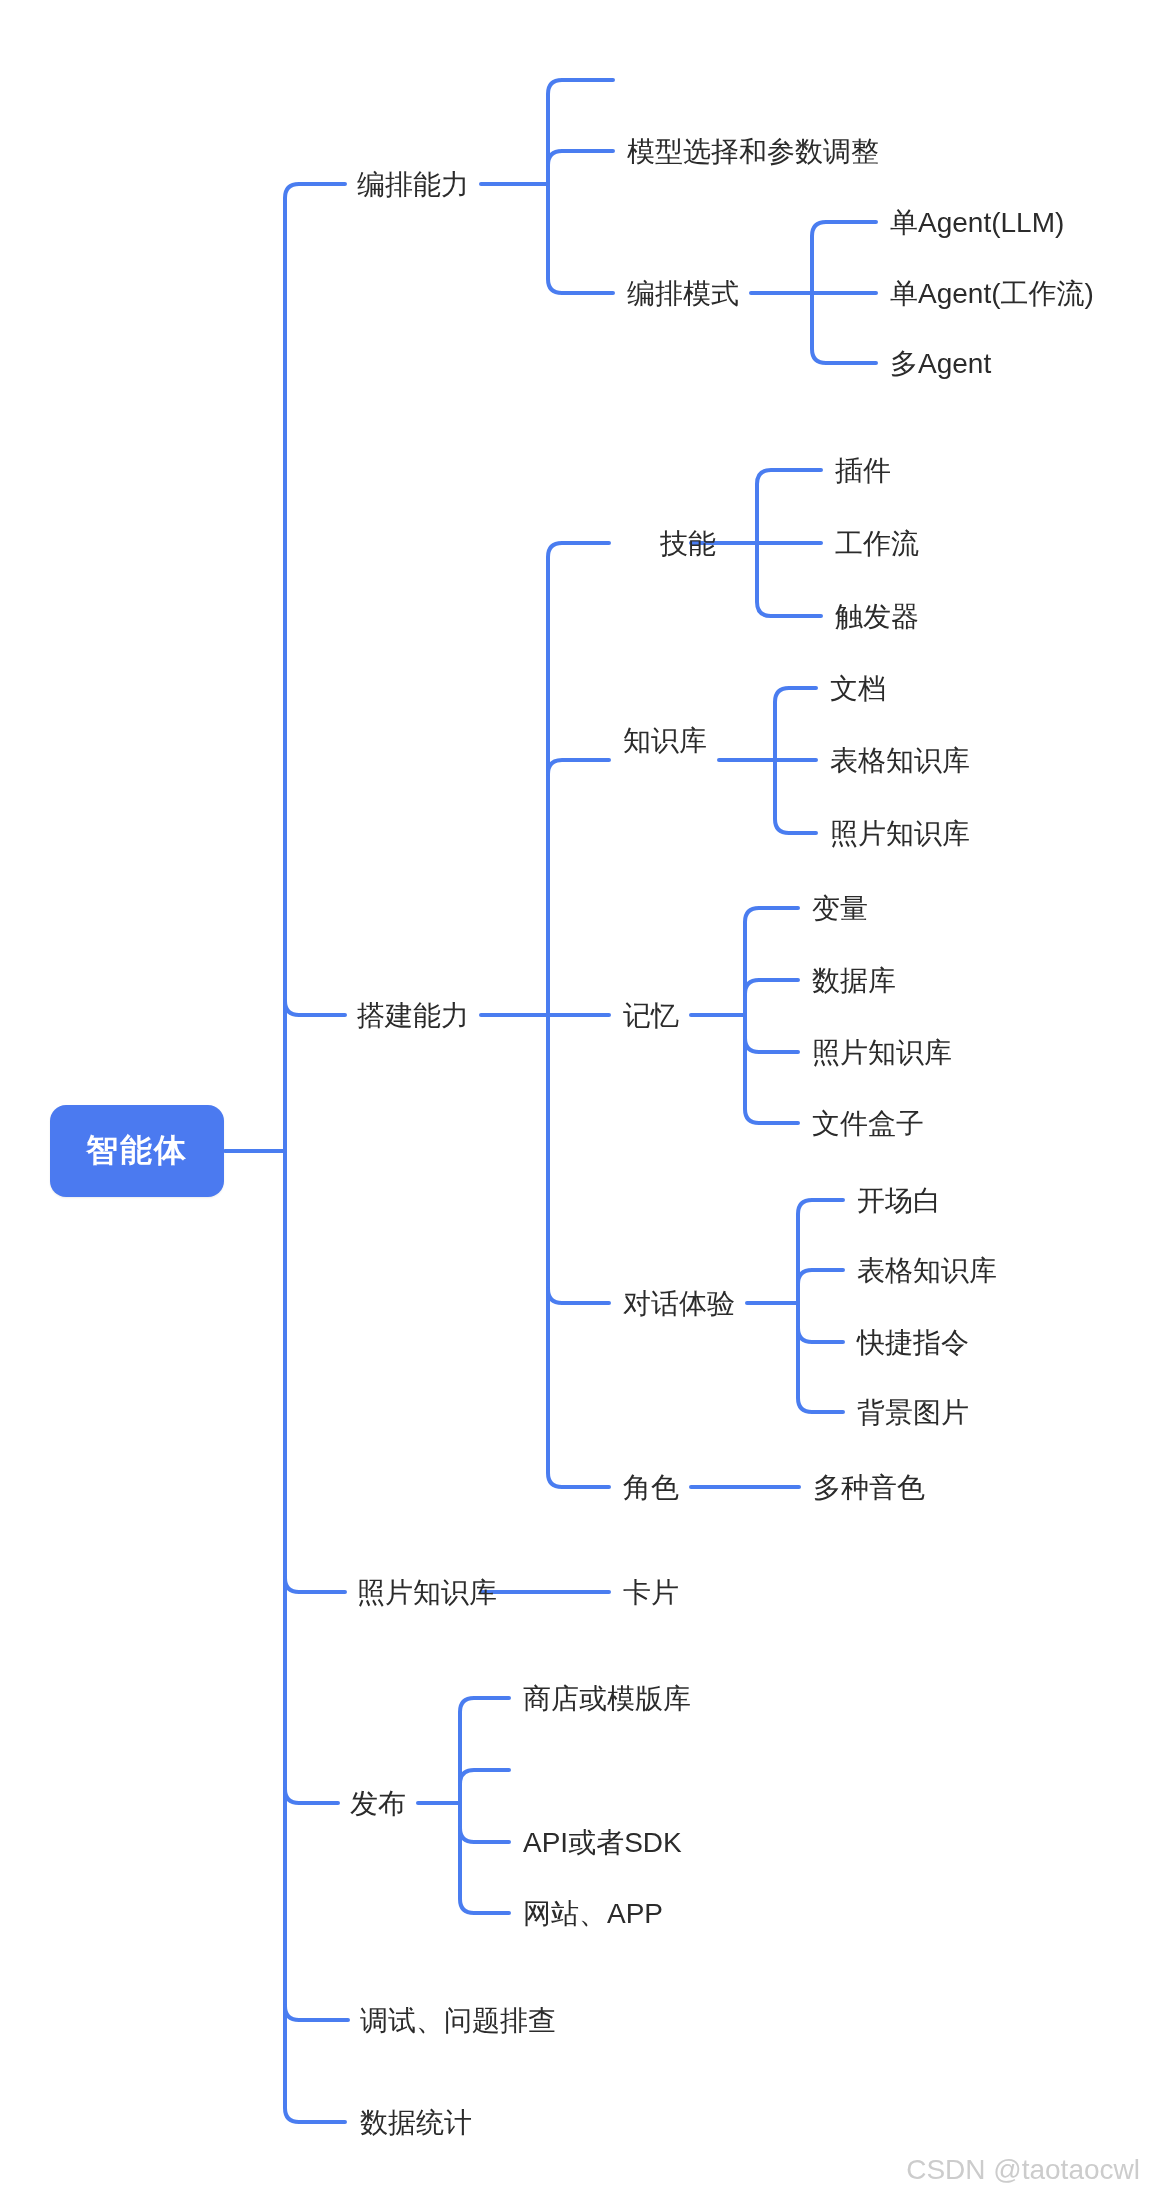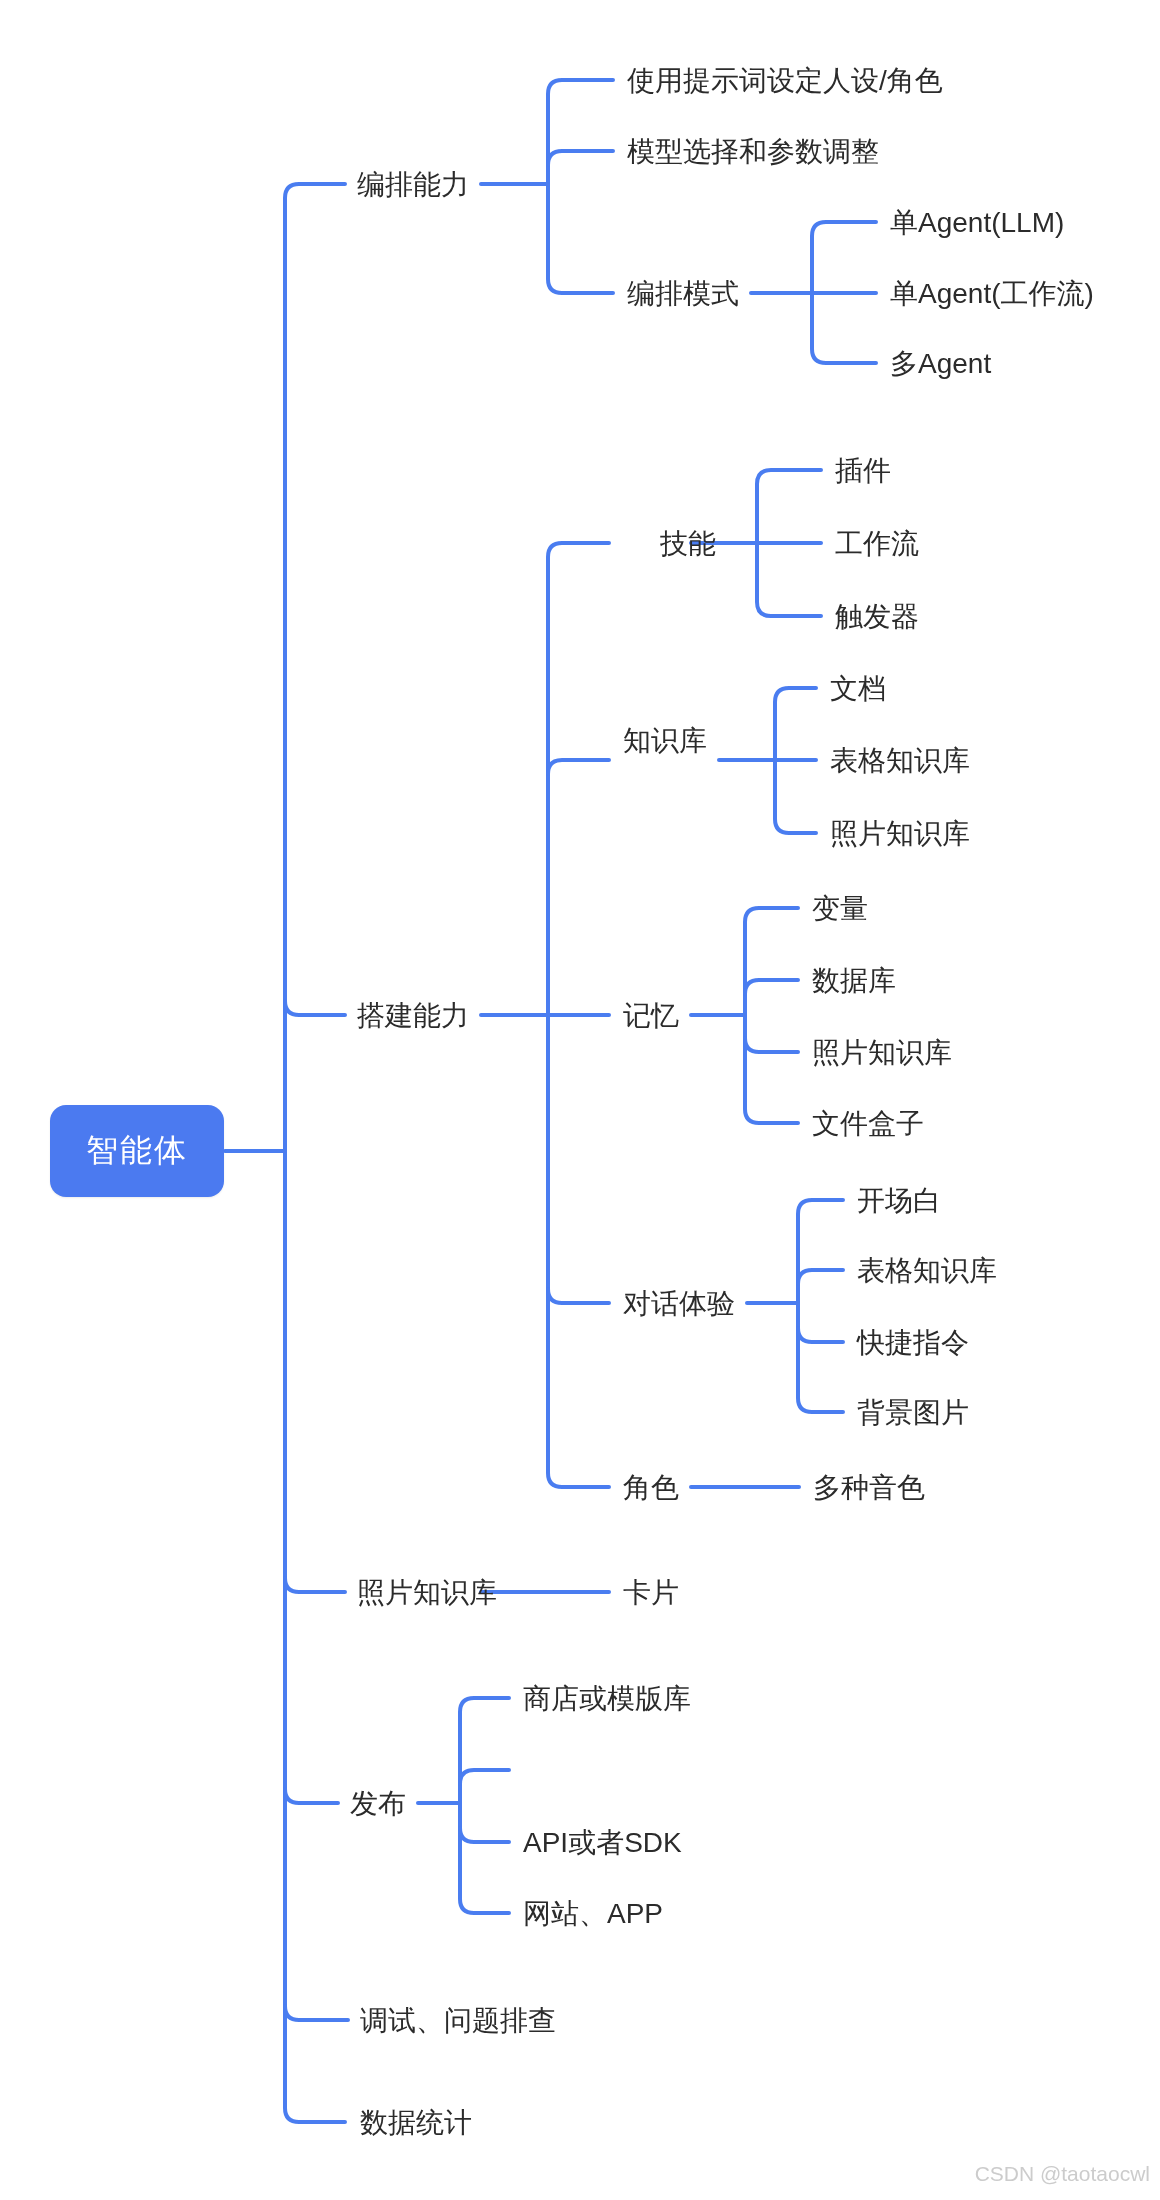--- a/index.html
+++ b/index.html
@@ -22,28 +22,28 @@
     white-space:nowrap;
     cursor:default;
   }
   .root{
     position:absolute;
     left:50px;top:1105px;width:174px;height:92px;
     background:var(--root-bg,#4b7af0);
     color:var(--root-text,#ffffff);
     border-radius:16px;
     display:flex;align-items:center;justify-content:center;
-    font-size:32px;font-weight:400;
+    font-size:32px;font-weight:700;
     letter-spacing:2px;
     box-shadow:0 1px 2px rgba(0,0,0,0.08);
   }
   .watermark{
     position:absolute;
-    right:10px;bottom:14px;
-    font-size:21px;
+    right:20px;bottom:14px;
+    font-size:28px;
     color:var(--wm,#cccccc);
   }
 </style>
 </head>
 <body>
 
 <div id="canvas" style="--line: #4a7df0; --root-bg: #4b7af0; --root-text: #ffffff; --node-text: #2b2b2b; --wm: #cccccc; --bg: #ffffff;">
 
   <svg id="wires" viewBox="0 0 1160 2200" xmlns="http://www.w3.org/2000/svg">
 
@@ -95,21 +95,20 @@
 
   <div class="root">智能体</div>
 
   <div class="node" style="left:357px;top:184px">编排能力</div>
   <div class="node" style="left:357px;top:1015px">搭建能力</div>
   <div class="node" style="left:357px;top:1592px">照片知识库</div>
   <div class="node" style="left:350px;top:1803px">发布</div>
   <div class="node" style="left:360px;top:2020px">调试、问题排查</div>
   <div class="node" style="left:360px;top:2122px">数据统计</div>
 
-  <div class="node" style="left:627px;top:80px">使用提示词设定人设/角色</div>
   <div class="node" style="left:627px;top:151px">模型选择和参数调整</div>
   <div class="node" style="left:627px;top:293px">编排模式</div>
   <div class="node" style="left:890px;top:222px">单Agent(LLM)</div>
   <div class="node" style="left:890px;top:293px">单Agent(工作流)</div>
   <div class="node" style="left:890px;top:363px">多Agent</div>
 
   <div class="node" style="left:660px;top:543px">技能</div>
   <div class="node" style="left:835px;top:470px">插件</div>
   <div class="node" style="left:835px;top:543px">工作流</div>
   <div class="node" style="left:835px;top:616px">触发器</div>

